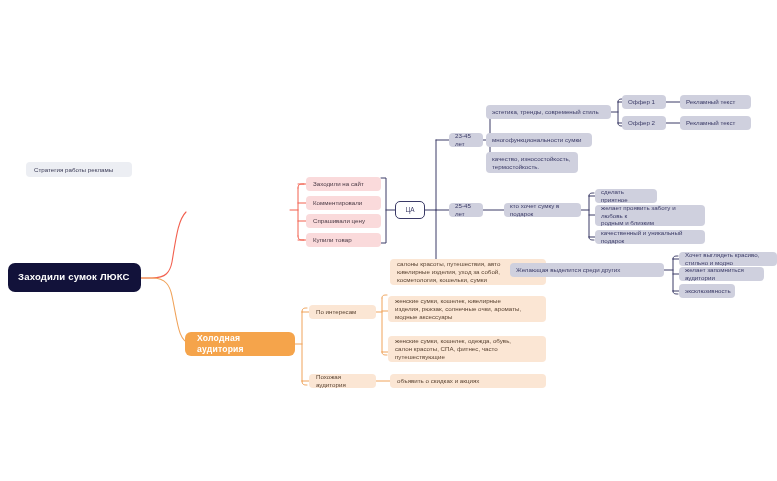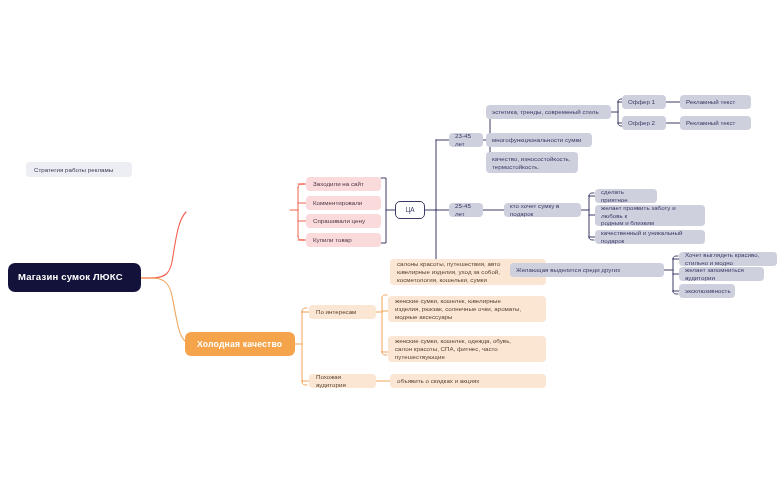--- a/index.html
+++ b/index.html
@@ -144,23 +144,23 @@
                M382,298 L382,352
                M382,352 C382,355 384,355 387,355" stroke="#f0a35a" stroke-width="1"></path>
       <path d="M382,311 L388,311 M382,352 L388,352" stroke="#f0a35a" stroke-width="1"></path>
 
       <path d="M376,381 L390,381" stroke="#f0a35a" stroke-width="1"></path>
     </g>
   </svg>
 
   <div class="node n-label" style="left:26px;top:162px;width:106px;height:15px;">Стратегия работы рекламы</div>
 
-  <div class="node n-root" style="left:8px;top:263px;width:133px;height:29px;">Магазин сумок ЛЮКС</div>
-
-  <div class="node n-cold" style="left:185px;top:332px;width:110px;height:24px;">Холодная качество</div>
+  <div class="node n-root" style="left:8px;top:263px;width:133px;height:29px;">Заходили сумок ЛЮКС</div>
+
+  <div class="node n-cold" style="left:185px;top:332px;width:110px;height:24px;">Холодная аудитория</div>
 
   <div class="node n-pink" style="left:306px;top:177px;width:75px;height:14px;">Заходили на сайт</div>
   <div class="node n-pink" style="left:306px;top:196px;width:75px;height:14px;">Комментировали</div>
   <div class="node n-pink" style="left:306px;top:214px;width:75px;height:14px;">Спрашивали цену</div>
   <div class="node n-pink" style="left:306px;top:233px;width:75px;height:14px;">Купили товар</div>
 
   <div class="node n-ca" style="left:395px;top:201px;width:30px;height:18px;">ЦА</div>
 
   <div class="node n-grey" style="left:449px;top:133px;width:34px;height:14px;">23-45 лет</div>
   <div class="node n-grey" style="left:449px;top:203px;width:34px;height:14px;">25-45 лет</div>

